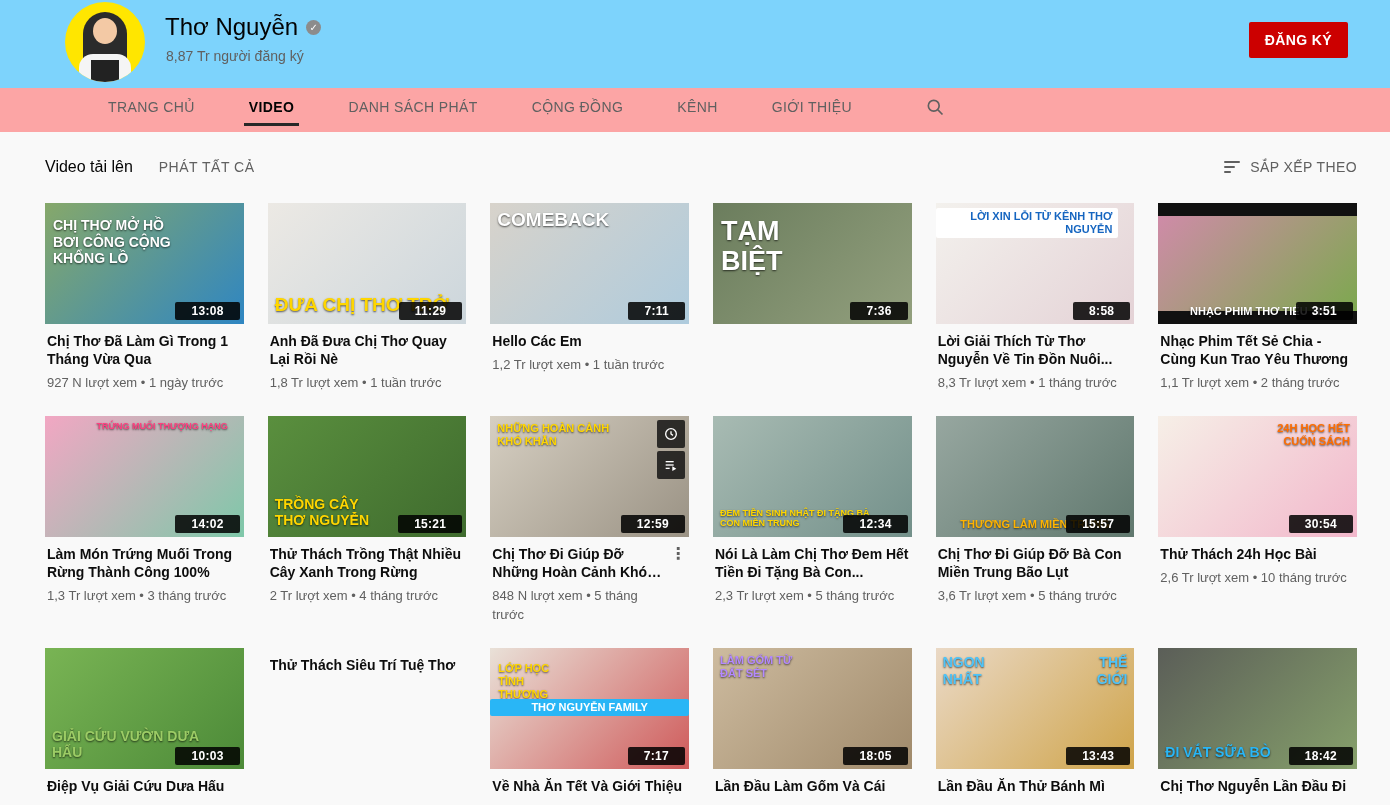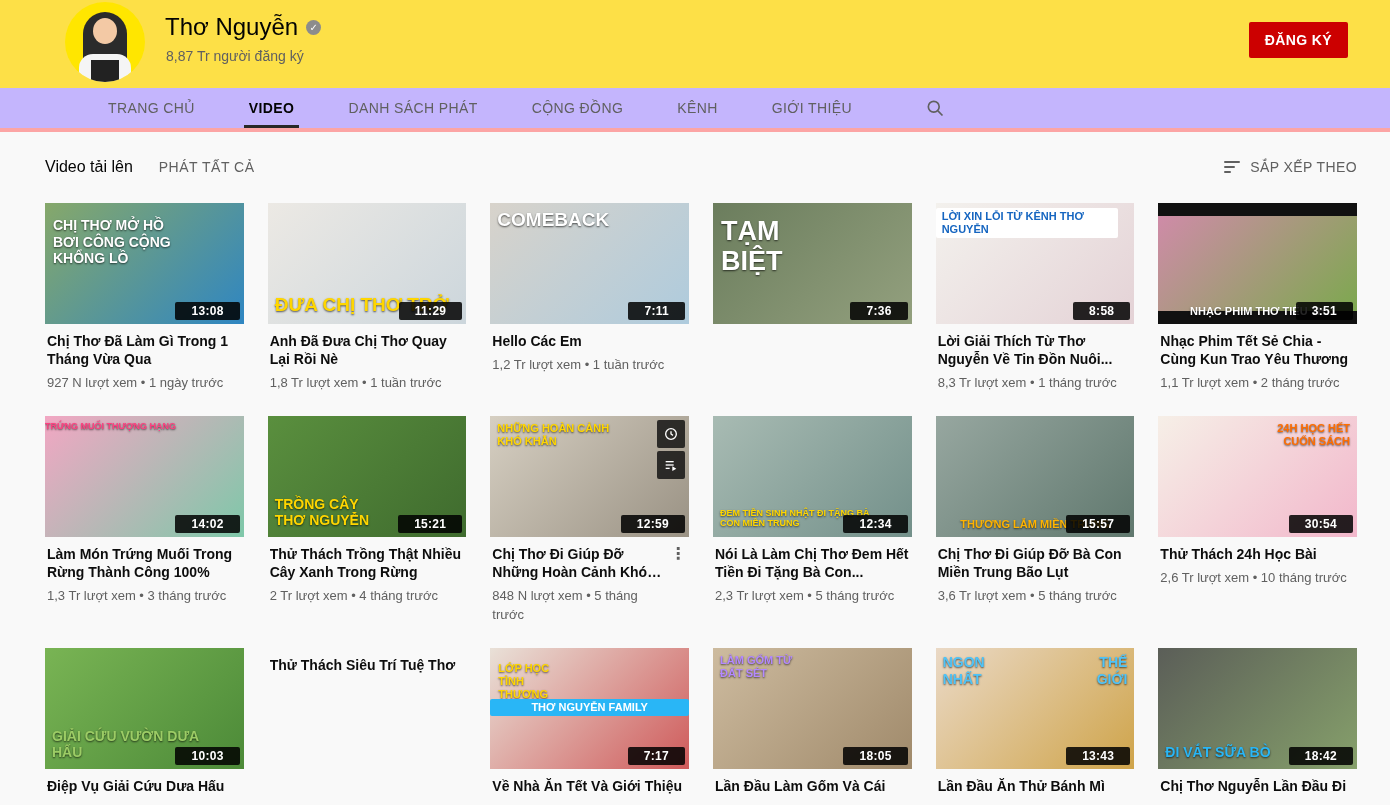--- a/index.html
+++ b/index.html
@@ -1,37 +1,37 @@
 <!DOCTYPE html>
 <html lang="vi"><head>
 <meta charset="utf-8">
 <style>
   * { margin:0; padding:0; box-sizing:border-box; }
   html,body { width:1390px; height:805px; overflow:hidden;
     font-family:"Liberation Sans","DejaVu Sans",sans-serif; background:#f9f9f9; color:#030303; }
 
   
-  .channel-header { background:#fde047; position:relative; height:88px; }
+  .channel-header { background:#7dd3fc; position:relative; height:88px; }
   .avatar { position:absolute; left:65px; top:2px; width:80px; height:80px; border-radius:50%;
     background:#ffe600; overflow:hidden; }
   .avatar .hair { position:absolute; left:18px; top:10px; width:44px; height:62px; border-radius:22px 22px 8px 8px; background:#2b2b2b; }
   .avatar .face { position:absolute; left:28px; top:16px; width:24px; height:26px; border-radius:50%; background:#f3c9a5; }
   .avatar .shirt { position:absolute; left:14px; top:52px; width:52px; height:30px; border-radius:14px 14px 0 0; background:#f5f5f5; }
   .avatar .apron { position:absolute; left:26px; top:58px; width:28px; height:24px; background:#222; }
   .ch-name-wrap { position:absolute; left:165px; top:13px; }
   .ch-name { font-size:24px; font-weight:400; display:inline-block; vertical-align:middle; }
   .verified { display:inline-block; vertical-align:middle; margin-left:8px; width:15px; height:15px; border-radius:50%;
     background:#8c8c8c; color:#fff; font-size:10px; line-height:15px; text-align:center; font-weight:700; }
   .ch-subs { position:absolute; left:166px; top:48px; font-size:14px; color:#606060; }
   .subscribe-btn { position:absolute; right:42px; top:22px; background:#c00; color:#fff; border:none;
     font-family:inherit; font-size:14px; font-weight:700; letter-spacing:.4px; padding:10px 16px; border-radius:2px; cursor:pointer; }
 
   
-  .tab-strip { background:#c4b5fd; height:44px; display:flex; align-items:stretch; padding-left:81px;
-    border-bottom:4px solid #fca5a5; }
+  .tab-strip { background:#fca5a5; height:44px; display:flex; align-items:stretch; padding-left:81px;
+    border-bottom:6px solid #fca5a5; }
   .tab { display:flex; align-items:center; padding:0 27px; font-size:14px; font-weight:500;
     color:#606060; letter-spacing:.4px; cursor:pointer; position:relative; }
   .tab.active { color:#030303; font-weight:700; }
   .tab.active::after { content:""; position:absolute; left:22px; right:22px; bottom:0; height:3px; background:#282828; }
   .tab-search { display:flex; align-items:center; padding:0 18px; margin-left:28px; cursor:pointer; }
 
   
   .toolbar { margin:26px 33px 0 45px; display:flex; align-items:center; }
   .section-title { font-size:16px; color:#030303; }
   .play-all { margin-left:26px; font-size:14px; font-weight:500; letter-spacing:.5px; color:#606060; cursor:pointer; }
@@ -46,21 +46,21 @@
   .card { position:relative; }
   .thumb { position:relative; width:100%; height:121px; background:#111; cursor:pointer; overflow:hidden; }
   .thumb .art { position:absolute; inset:0; }
   .thumb.letterbox .art { top:13px; bottom:13px; }
   .duration { position:absolute; right:4px; bottom:4px; background:rgba(0,0,0,.85); color:#fff;
     font-size:12px; font-weight:700; padding:2px 16px; border-radius:2px; letter-spacing:.3px; }
   .ov { position:absolute; font-weight:800; line-height:1.18; text-transform:uppercase;
     text-shadow:0 1px 2px rgba(0,0,0,.65); }
   .ov.chip { text-shadow:none; padding:2px 6px; border-radius:2px; }
   .pos-tl{top:6px;left:7px;} .pos-tr{top:6px;right:7px;text-align:right;}
-  .pos-t{top:5px;left:0;right:16px;text-align:left;}
+  .pos-t{top:5px;left:0;right:16px;text-align:right;}
   .pos-bl{bottom:8px;left:7px;} .pos-br{bottom:8px;right:7px;text-align:right;}
   .pos-b{bottom:6px;left:0;right:0;text-align:center;}
   .pos-cl{top:14px;left:8px;} .pos-c{top:42%;left:0;right:0;text-align:center;}
   .size-xs{font-size:9px;} .size-sm{font-size:11px;} .size-md{font-size:14px;}
   .size-lg{font-size:19px;} .size-xl{font-size:27px; line-height:1.1;}
   .hover-icons { position:absolute; top:4px; right:4px; display:flex; flex-direction:column; gap:3px; }
   .hicon { width:28px; height:28px; background:rgba(15,15,15,.82); border-radius:2px;
     display:flex; align-items:center; justify-content:center; cursor:pointer; }
   .info { padding:8px 2px 0 2px; display:flex; }
   .t-col { flex:1; min-width:0; }

